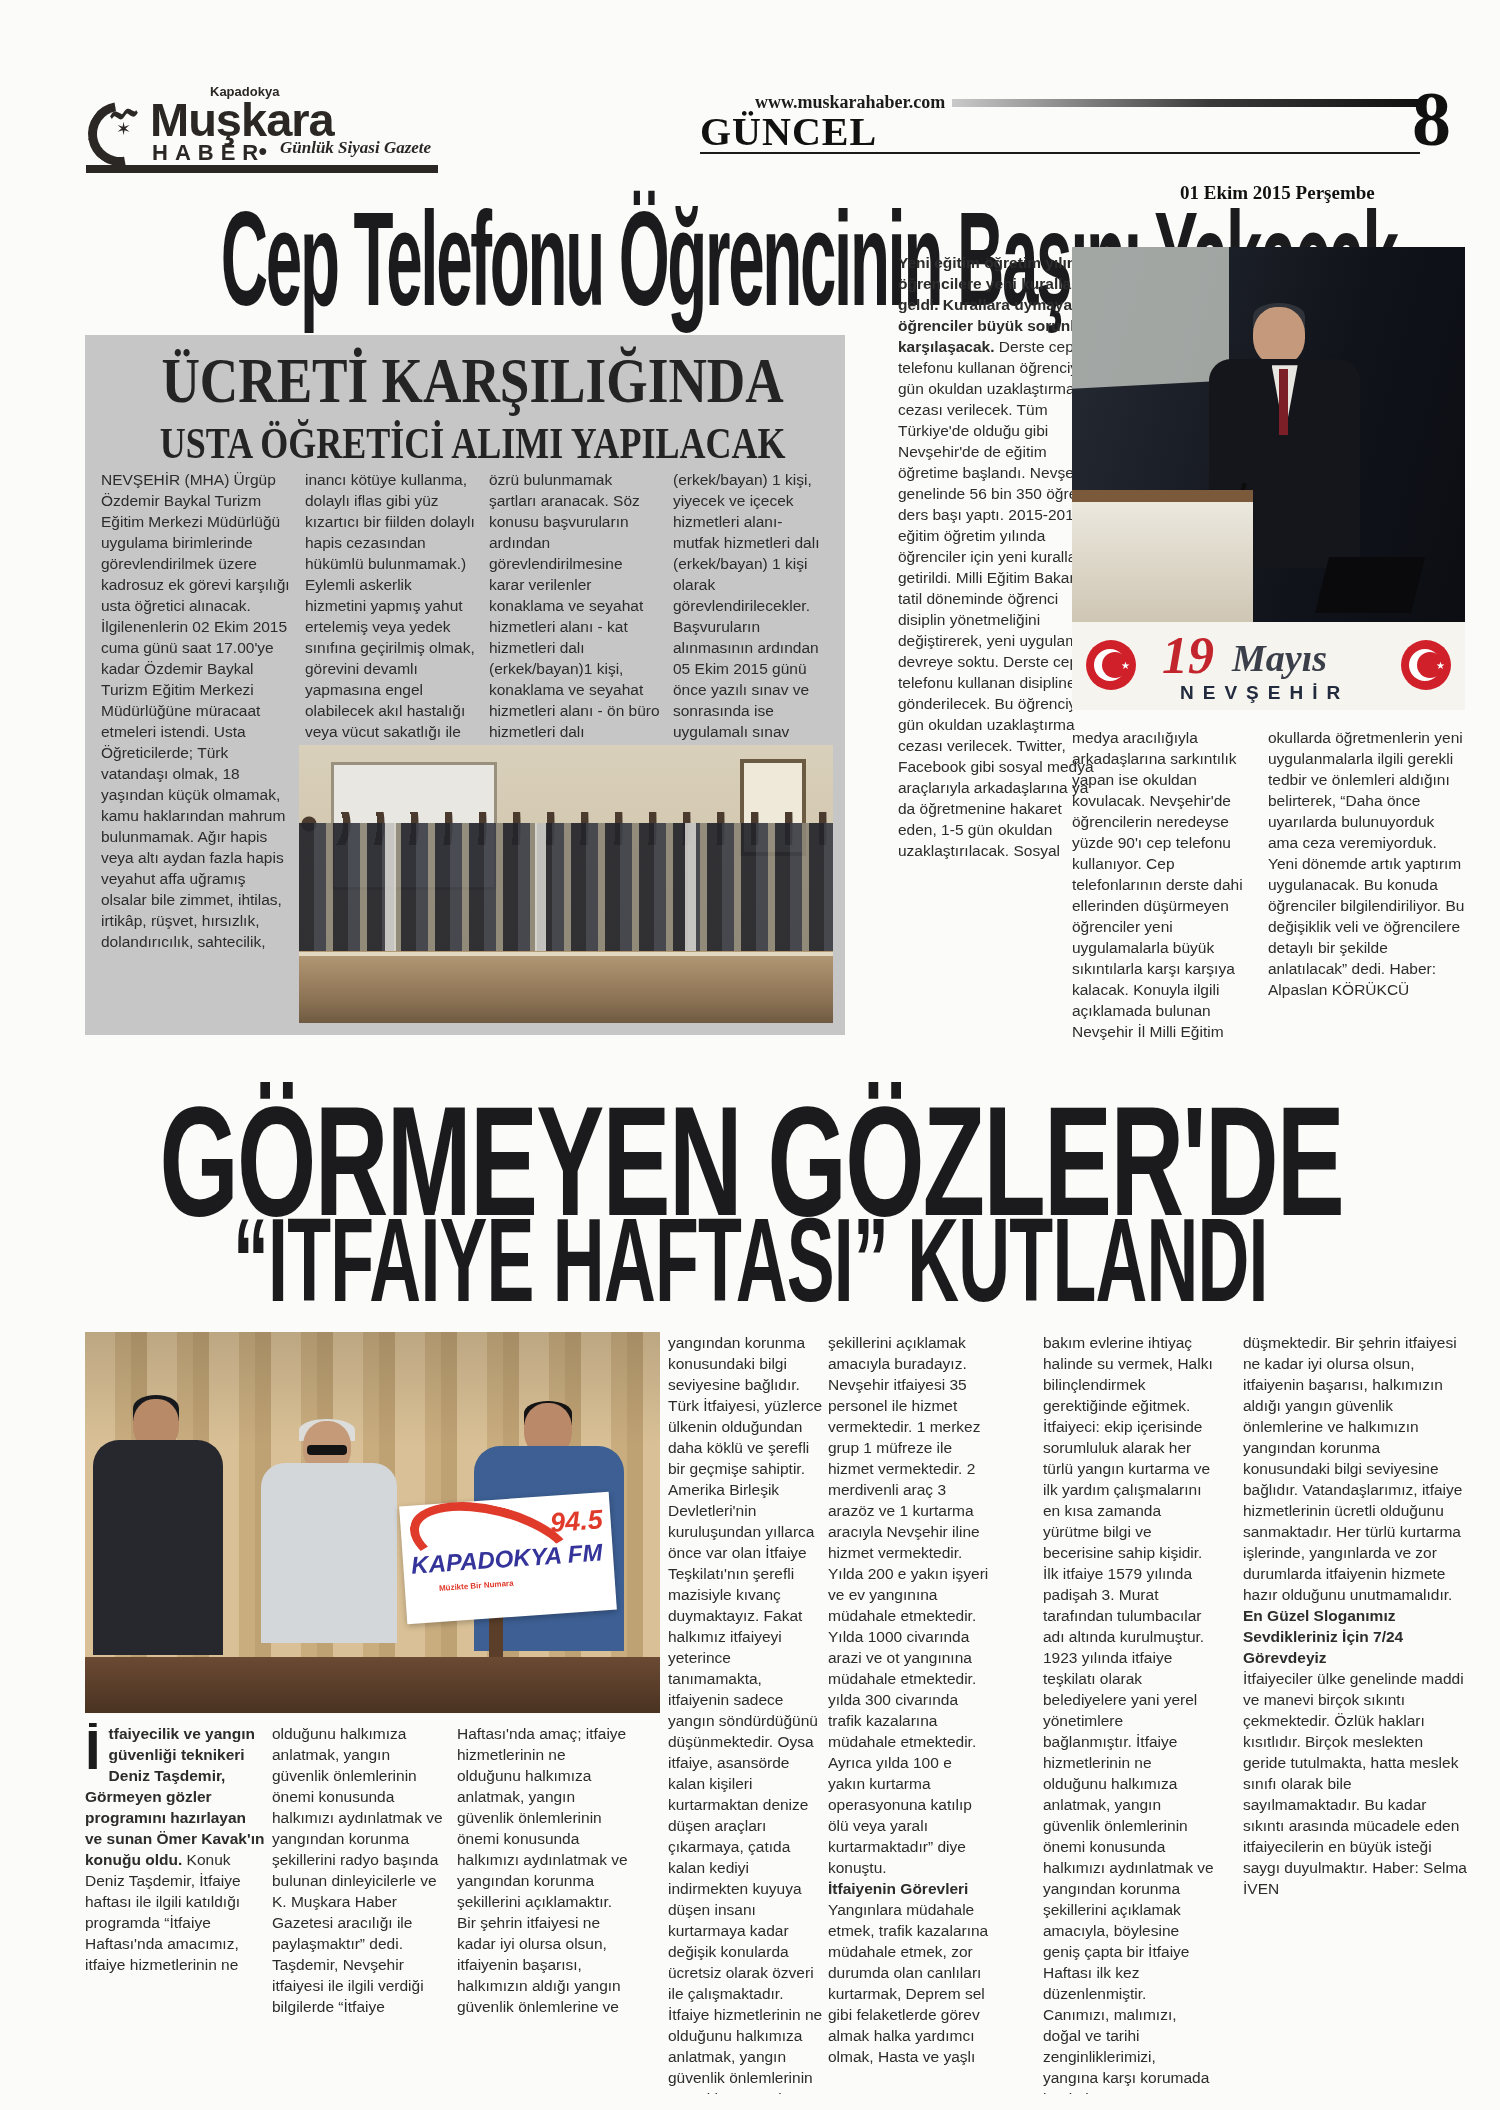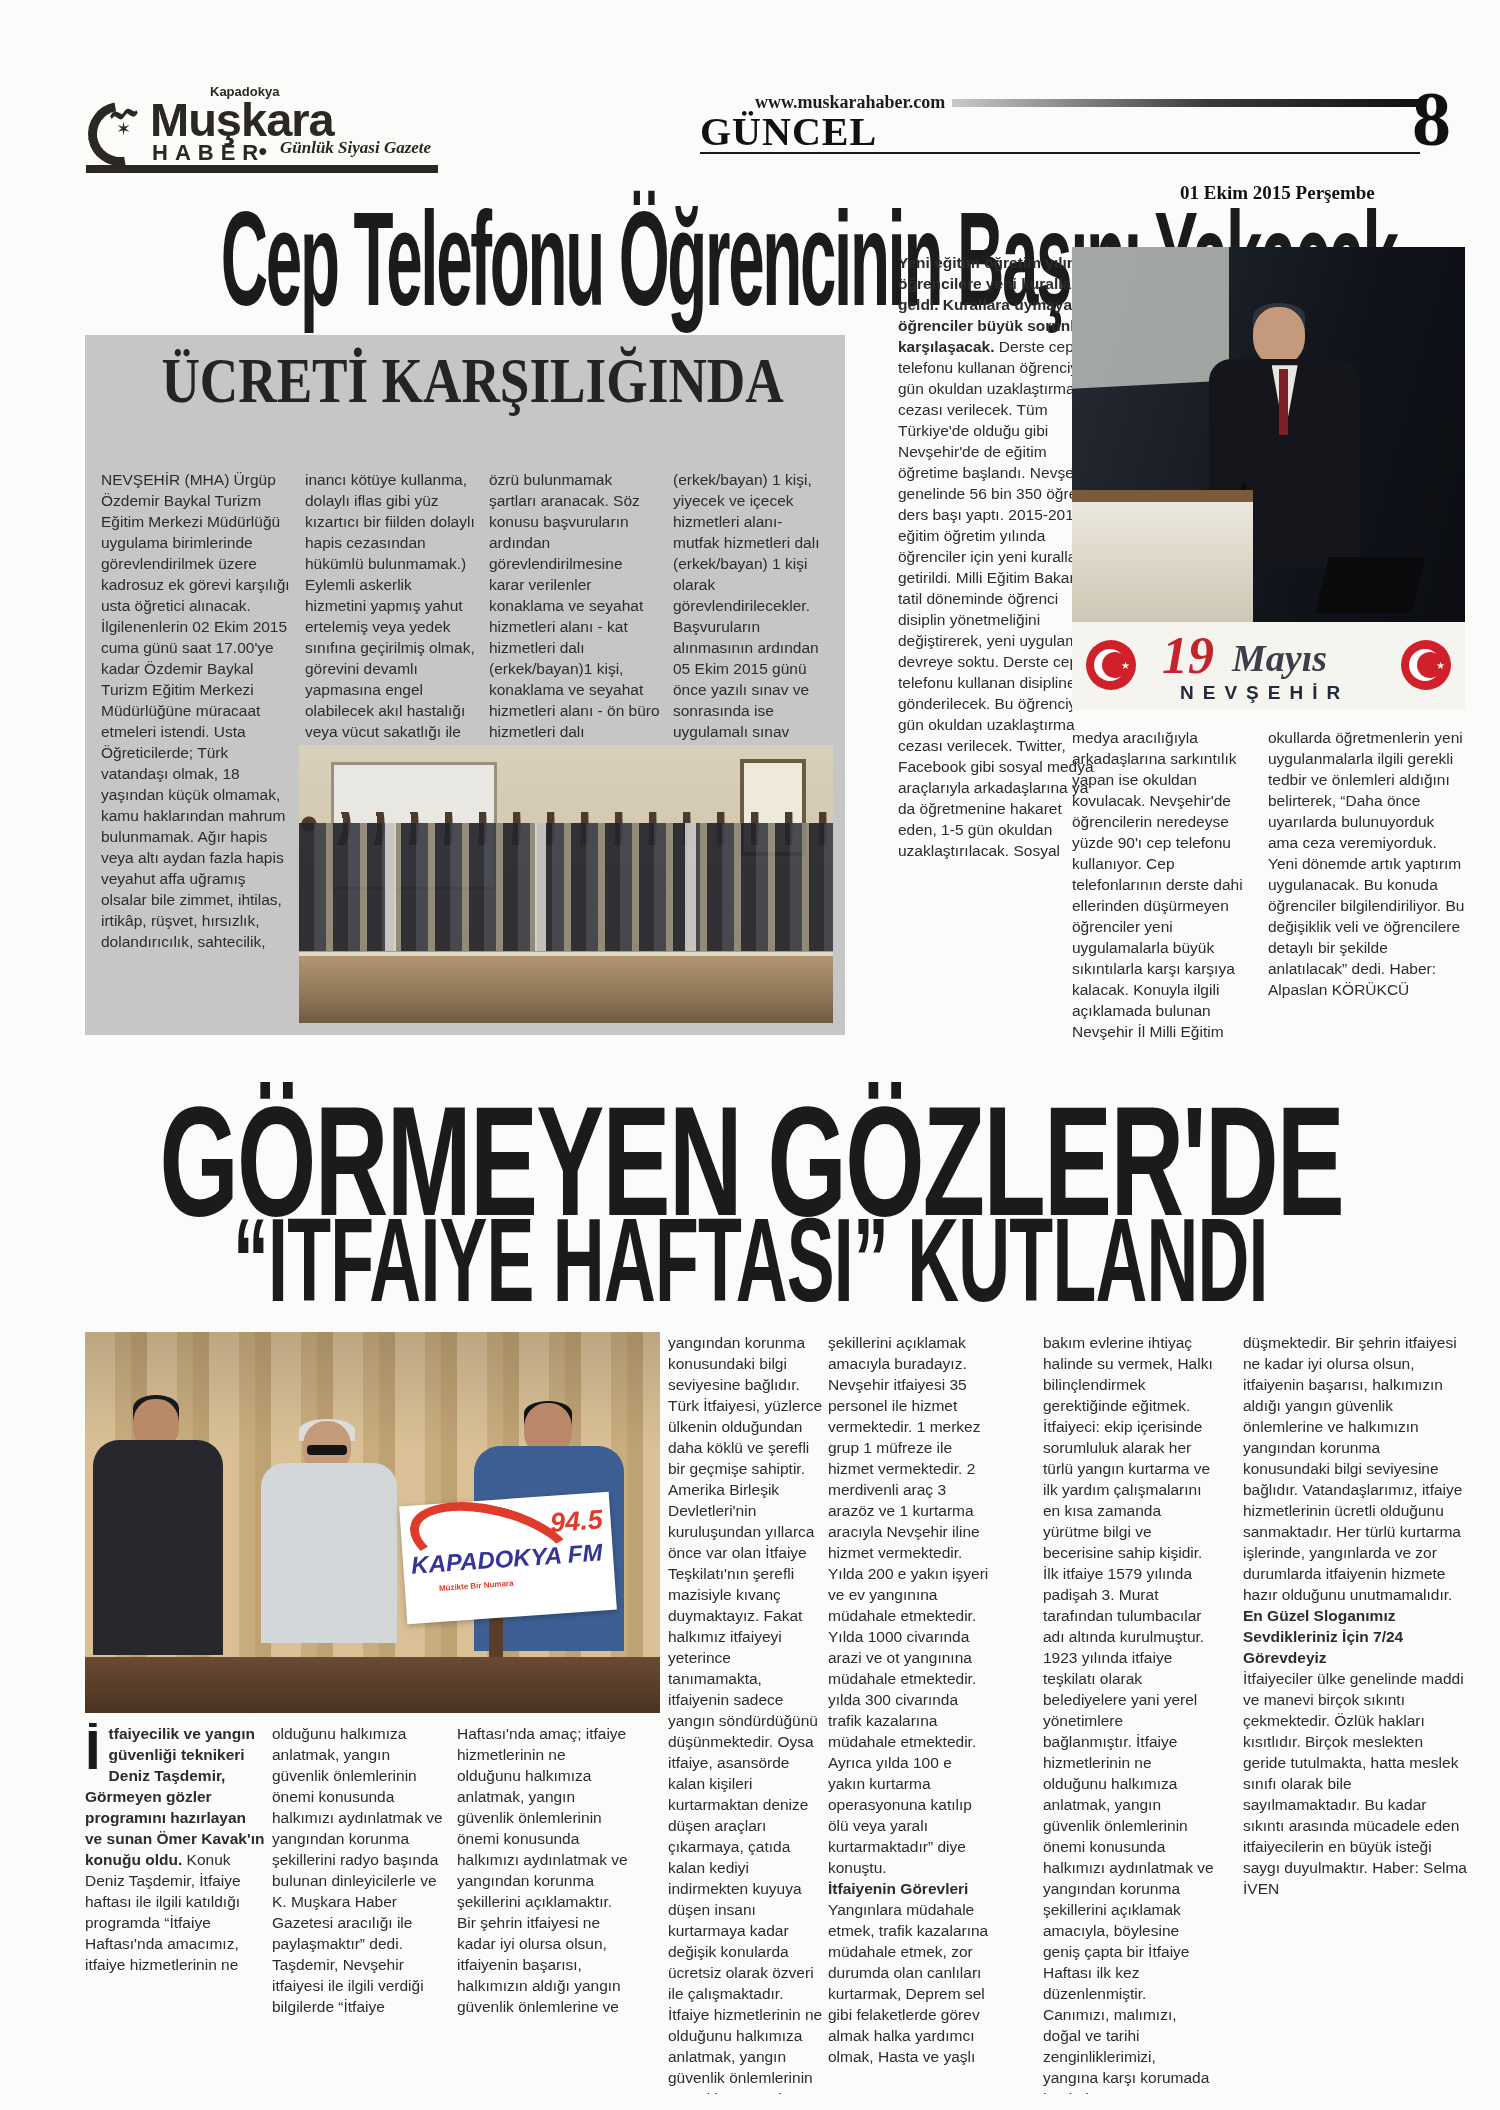--- a/index.html
+++ b/index.html
@@ -128,20 +128,23 @@
   <div class="hd-pageno">8</div>
 
   <div class="hl-wrap" style="left:55px;top:182px;width:1390px;height:138px;">
     <span class="hl hl1">Cep Telefonu Öğrencinin Başını Yakacak</span>
   </div>
 
   <div class="panel">
     <div class="pt pt1" style="top:10px;">
       <span class="t">ÜCRETİ KARŞILIĞINDA</span>
     </div>
+    <div class="pt pt2" style="top:82px;">
+      <span class="t">USTA ÖĞRETİCİ ALIMI YAPILACAK</span>
+    </div>
     <div class="col" style="left:16px;top:134px;width:192px;height:552px;">NEVŞEHİR (MHA) Ürgüp Özdemir Baykal Turizm Eğitim Merkezi Müdürlüğü uygulama birimlerinde görevlendirilmek üzere kadrosuz ek görevi karşılığı usta öğretici alınacak. İlgilenenlerin 02 Ekim 2015 cuma günü saat 17.00'ye kadar Özdemir Baykal Turizm Eğitim Merkezi Müdürlüğüne müracaat etmeleri istendi. Usta Öğreticilerde; Türk vatandaşı olmak, 18 yaşından küçük olmamak, kamu haklarından mahrum bulunmamak. Ağır hapis veya altı aydan fazla hapis veyahut affa uğramış olsalar bile zimmet, ihtilas, irtikâp, rüşvet, hırsızlık, dolandırıcılık, sahtecilik,</div>
     <div class="col" style="left:220px;top:134px;width:172px;height:272px;">inancı kötüye kullanma, dolaylı iflas gibi yüz kızartıcı bir fiilden dolaylı hapis cezasından hükümlü bulunmamak.) Eylemli askerlik hizmetini yapmış yahut ertelemiş veya yedek sınıfına geçirilmiş olmak, görevini devamlı yapmasına engel olabilecek akıl hastalığı veya vücut sakatlığı ile</div>
     <div class="col" style="left:404px;top:134px;width:172px;height:272px;">özrü bulunmamak şartları aranacak. Söz konusu başvuruların ardından görevlendirilmesine karar verilenler konaklama ve seyahat hizmetleri alanı - kat hizmetleri dalı (erkek/bayan)1 kişi, konaklama ve seyahat hizmetleri alanı  - ön büro hizmetleri dalı</div>
     <div class="col" style="left:588px;top:134px;width:160px;height:272px;">(erkek/bayan) 1 kişi, yiyecek ve içecek hizmetleri alanı- mutfak hizmetleri dalı (erkek/bayan) 1 kişi olarak görevlendirilecekler. Başvuruların alınmasının ardından 05 Ekim 2015 günü önce yazılı sınav ve sonrasında ise uygulamalı sınav yapılacak.</div>
   </div>
 
   <div class="photoA">
     <div class="pa-board"></div>
     <div class="pa-frame"></div>
     <div class="pa-heads"></div>

